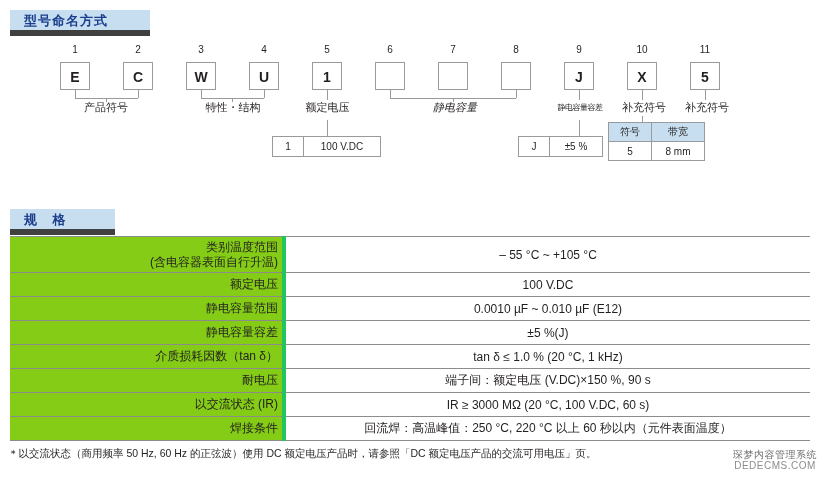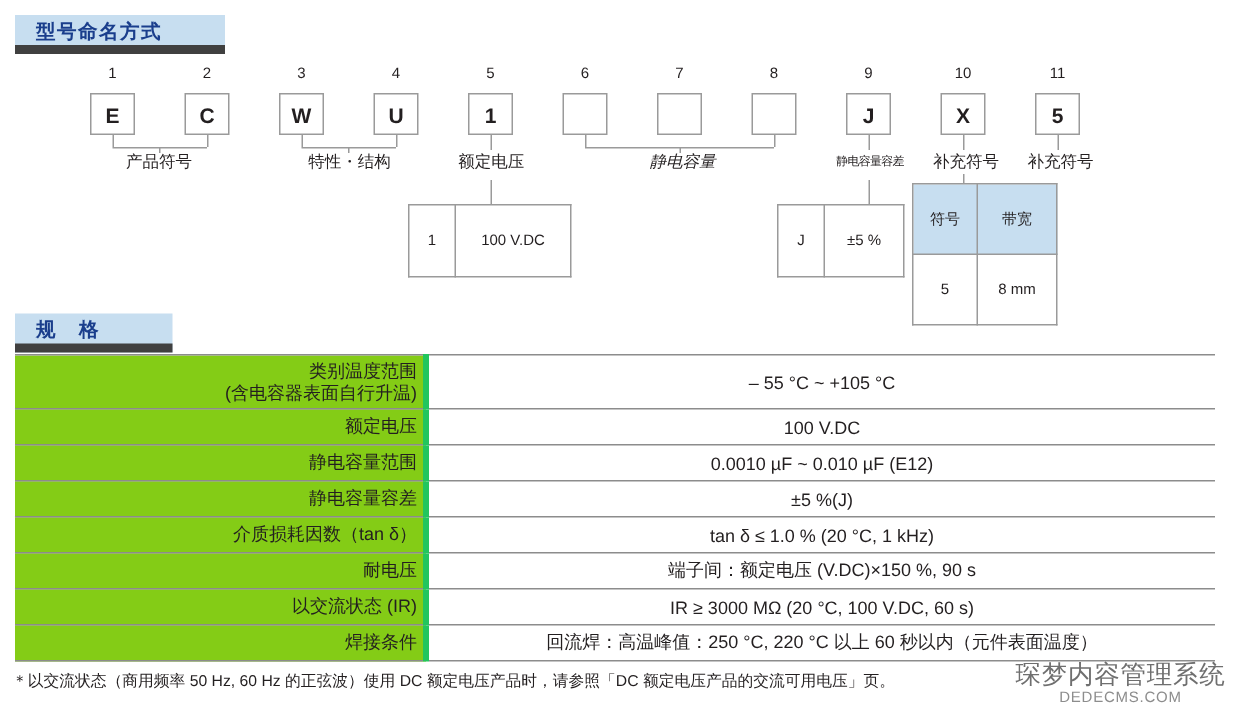--- a/index.html
+++ b/index.html
@@ -97,21 +97,21 @@
   
   .mini {
     position: absolute;
     border: 1px solid #9a9a9a;
     border-collapse: collapse;
     font-size: 10px;
     background: #fff;
   }
   .mini td, .mini th {
     border: 1px solid #9a9a9a;
-    padding: 16px 4px;
+    padding: 2px 4px;
     text-align: center;
     font-weight: normal;
     white-space: nowrap;
     color: #231f20;
   }
   .mini th {
     background: #c7def0;
     font-weight: normal;
   }
   #mini-voltage { left: 262px; top: 100px; }
@@ -162,21 +162,21 @@
 
   
   .watermark {
     position: absolute;
     right: 8px;
     bottom: 6px;
     text-align: center;
     line-height: 1.1;
   }
   .watermark .wm-cn {
-    font-size: 17px;
+    font-size: 10px;
     color: #6f6f6f;
     letter-spacing: 0.5px;
   }
   .watermark .wm-en {
     font-size: 10px;
     color: #8d8d8d;
     letter-spacing: 0.5px;
   }
 </style>
 </head>

